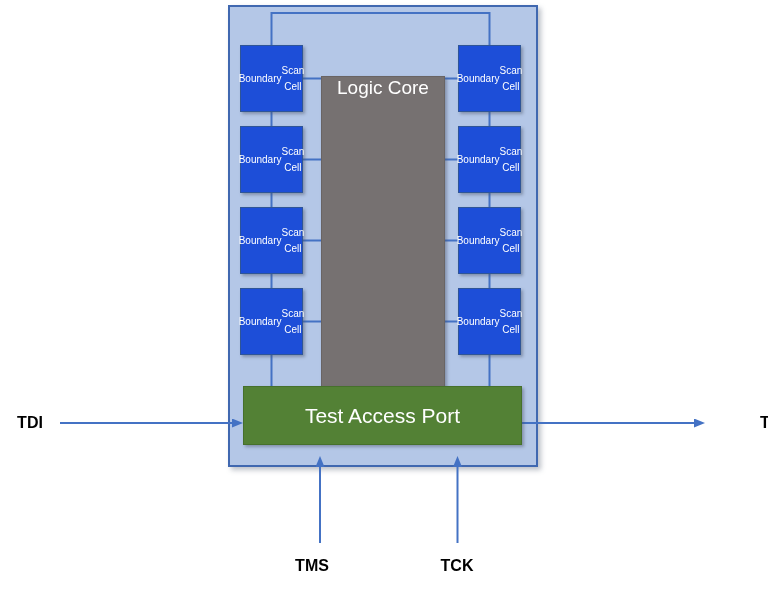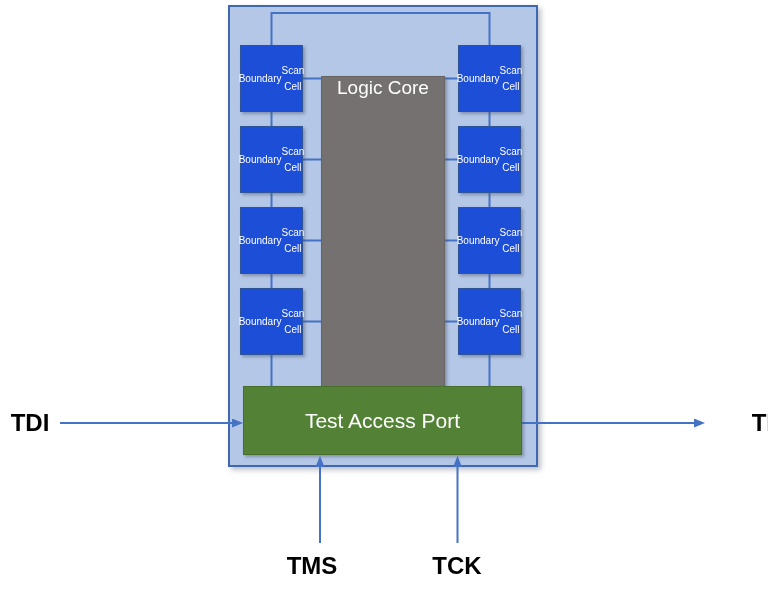--- a/index.html
+++ b/index.html
@@ -66,36 +66,36 @@
     font-size: 19px;
     display: flex;
     align-items: flex-start;
     justify-content: center;
     z-index: 3;
     margin-top: 48px;
   }
   .tap {
     position: absolute;
     left: 243px; top: 386px;
-    width: 279px; height: 69px;
+    width: 279px; height: 59px;
     box-sizing: border-box;
     background: #538135;
     border: 1px solid #46702C;
     box-shadow: 2px 2px 3px rgba(70,80,100,0.45);
     color: #ffffff;
     font-size: 21px;
     display: flex;
     align-items: center;
     justify-content: center;
     z-index: 3;
   }
   .sig-label {
     position: absolute;
     transform: translate(-50%, -50%);
-    font-size: 24px;
+    font-size: 16px;
     font-weight: bold;
     color: #000000;
     white-space: nowrap;
     z-index: 4;
   }
   .sig-tdi { left: 30px;  top: 423px; }
   .sig-tdo { left: 777px; top: 423px; }
   .sig-tms { left: 312px; top: 566px; }
   .sig-tck { left: 457px; top: 566px; text-align: center; }
 </style>

